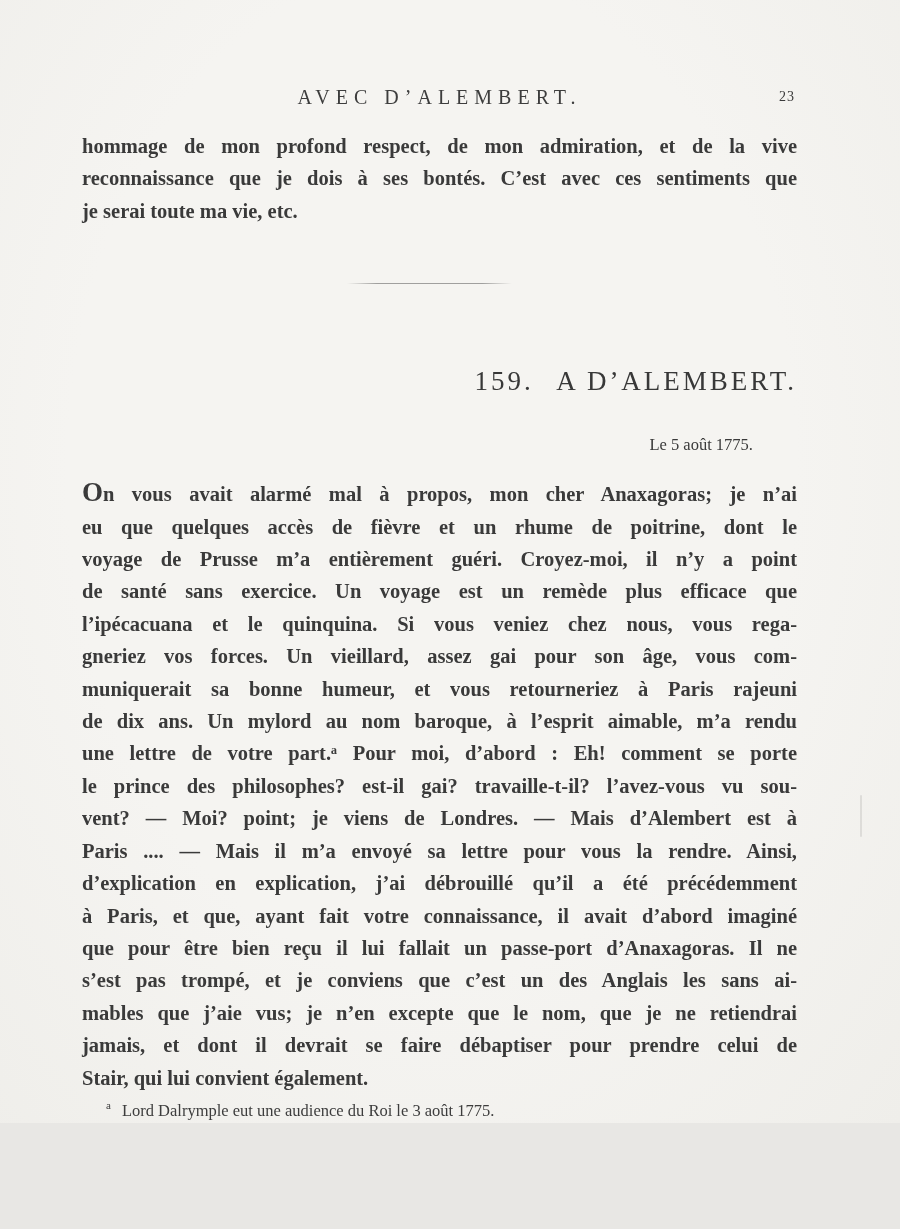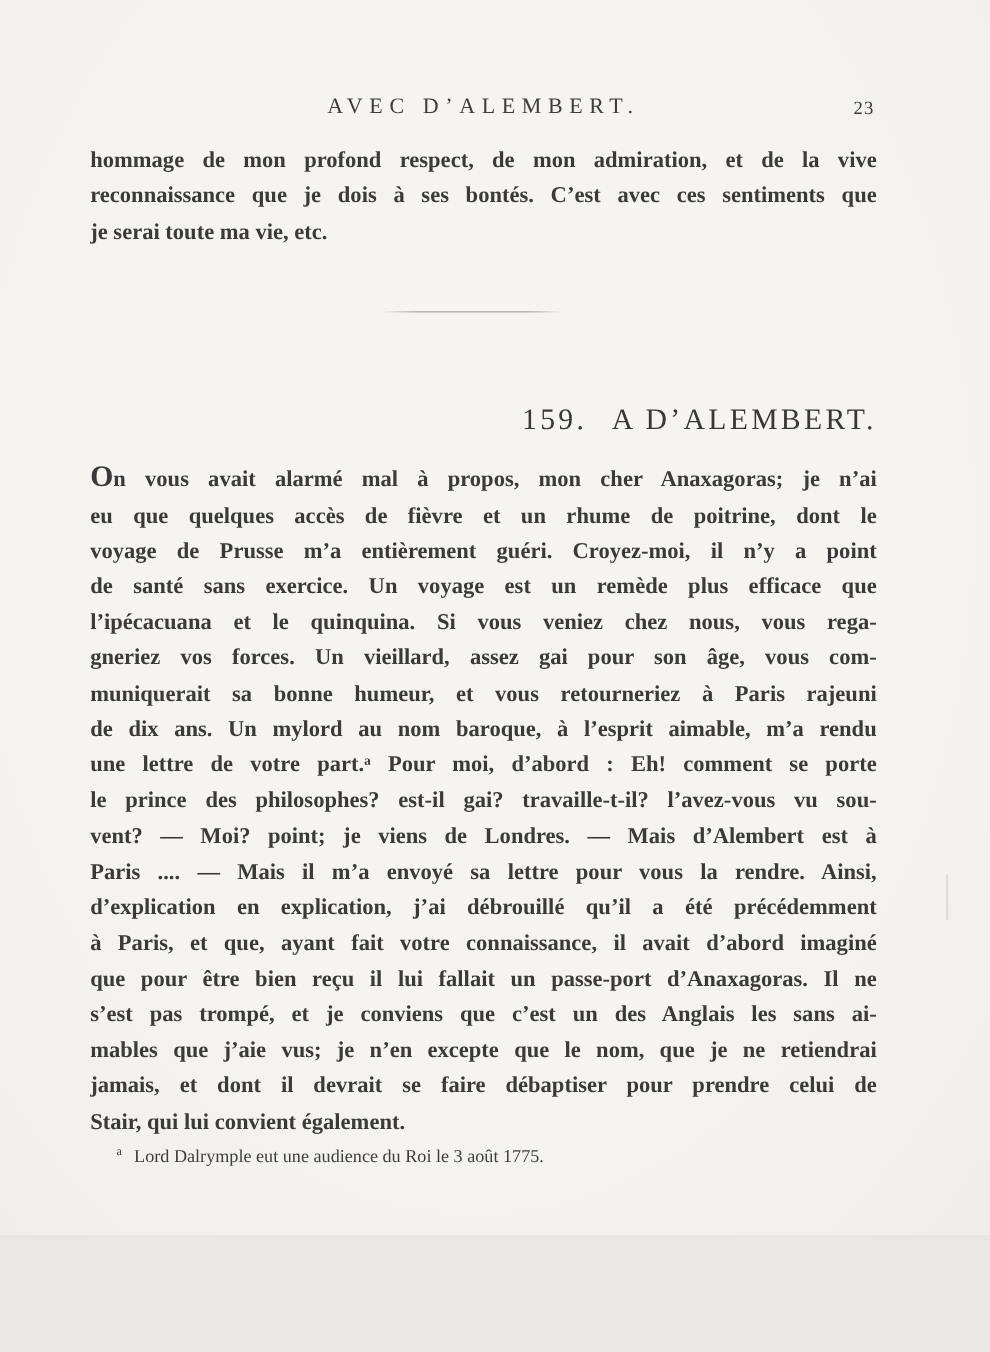--- a/index.html
+++ b/index.html
@@ -33,21 +33,21 @@
     text-align: center;
   }
   .running-title {
     font-size: 20px;
     letter-spacing: 6px;
     color: #3d3d3d;
   }
   .page-number {
     position: absolute;
     right: 2px; top: 3px;
-    font-size: 17px;
+    font-size: 14px;
     letter-spacing: 1px;
   }
 
   .jlines .tline {
     text-align: justify;
     text-align-last: justify;
     white-space: normal;
     font-weight: bold;
   }
   .jlines .tline:last-child { text-align-last: left; }
@@ -125,20 +125,21 @@
       <div class="tline">je serai toute ma vie,  etc.</div>
     </div>
 
   <div class="divider"></div>
 
   <h2 class="letter-heading">
     <span class="letter-number">159.</span>
     <span class="letter-title">A D’ALEMBERT.</span>
   </h2>
 
+  <div class="letter-date">Le 5 août 1775.</div>
 
   <div class="letter-body jlines">
 
   <div class="tline">On vous avait alarmé mal à propos, mon cher Anaxagoras; je n’ai</div>
       <div class="tline">eu que quelques accès de fièvre et un rhume de poitrine, dont le</div>
       <div class="tline">voyage de Prusse m’a entièrement guéri.  Croyez-moi, il n’y a point</div>
       <div class="tline">de santé sans exercice.  Un voyage est un remède plus efficace que</div>
       <div class="tline">l’ipécacuana et le quinquina.  Si vous veniez chez nous, vous rega-</div>
       <div class="tline">gneriez vos forces.  Un vieillard, assez gai pour son âge, vous com-</div>
       <div class="tline">muniquerait sa bonne humeur, et vous retourneriez à Paris rajeuni</div>

